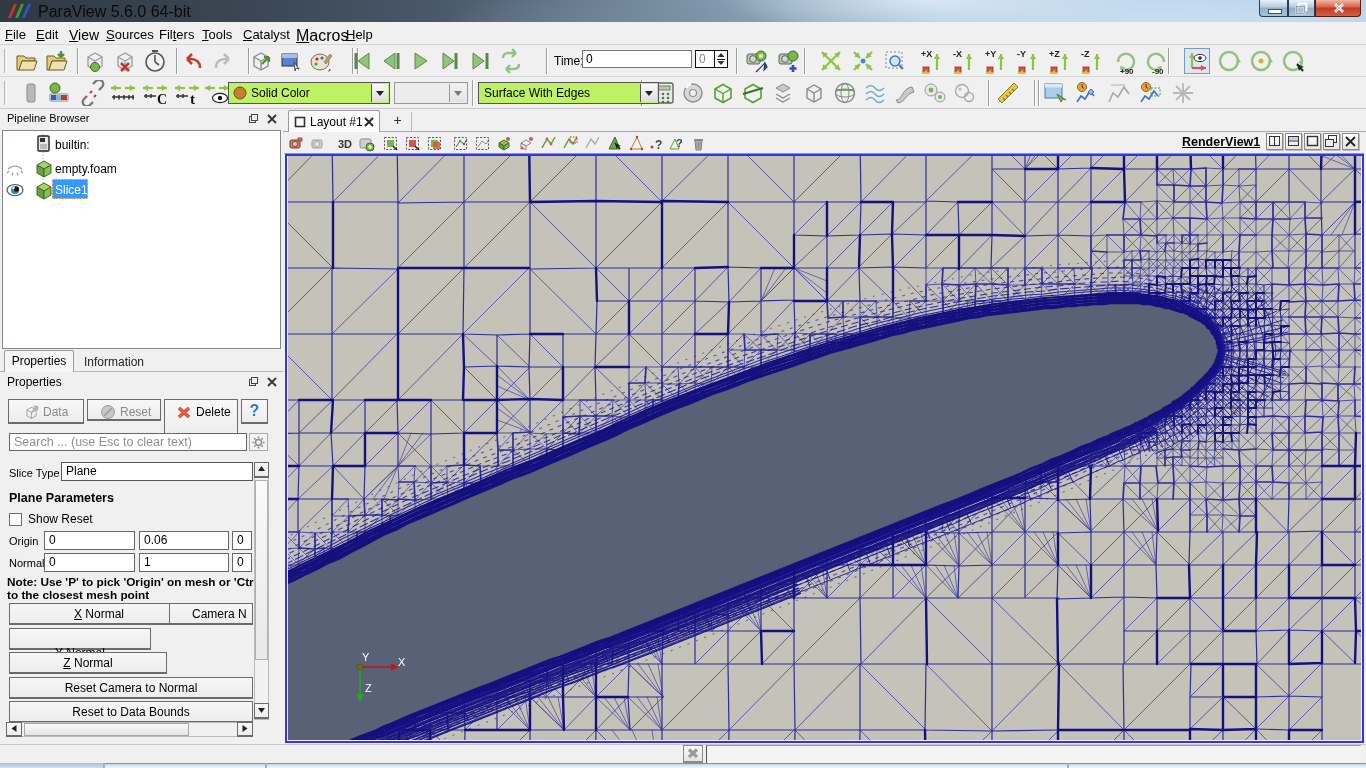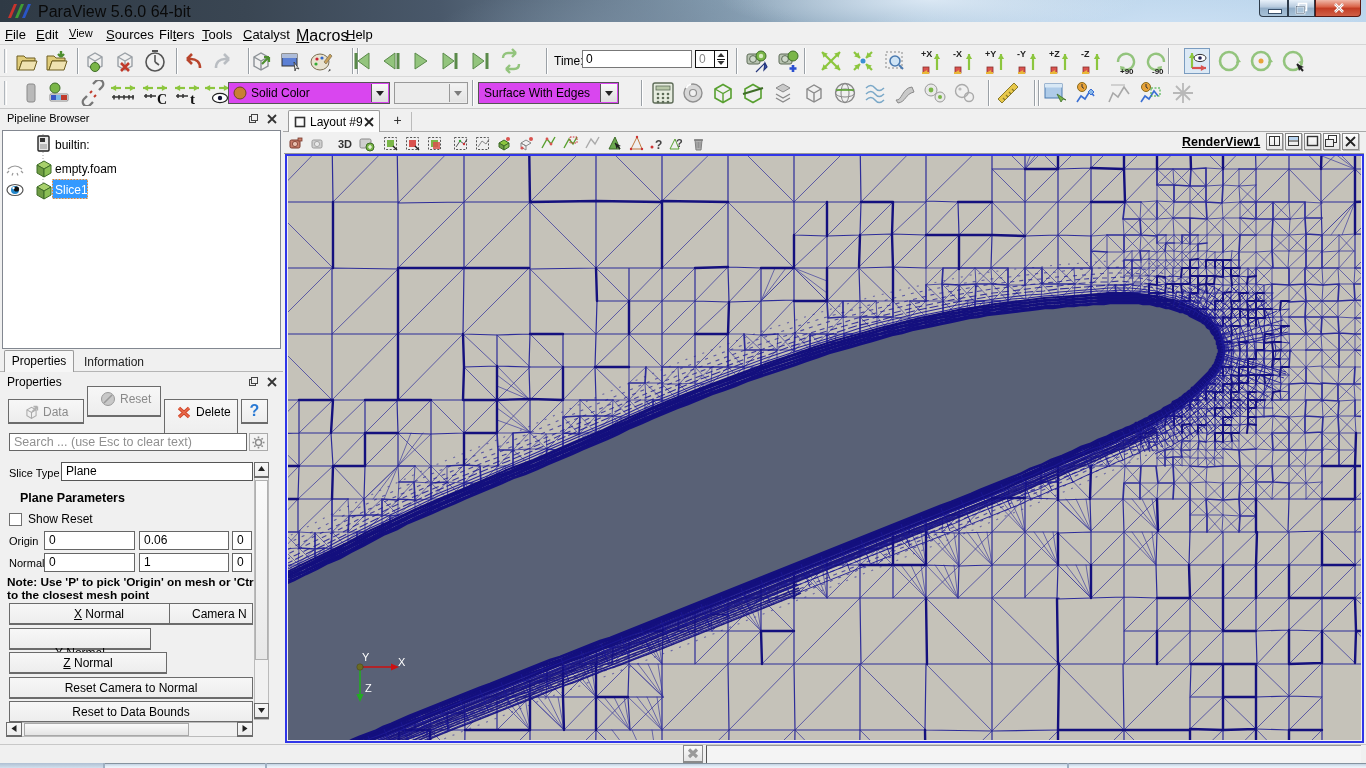--- a/index.html
+++ b/index.html
@@ -1,18 +1,18 @@
 <!DOCTYPE html>
 <html><head><meta charset="utf-8"><style>
 *{margin:0;padding:0;box-sizing:border-box}
 body{width:1366px;height:768px;overflow:hidden;font-family:"Liberation Sans",sans-serif;background:#f0f0f0;position:relative}
 .abs{position:absolute}
 .sep{position:absolute;width:2px;border-left:1px solid #9aa0a6;border-right:1px solid #fff;height:26px}
 .grip{position:absolute;width:3px;height:24px;border-left:1px solid #b0b6bc;border-right:1px solid #fff}
-.combo{position:absolute;background:#d946ef;border:1px solid #555;font-size:12px;color:#000}
+.combo{position:absolute;background:#bef264;border:1px solid #555;font-size:12px;color:#000}
 .combo .tx{position:absolute;left:5px;top:3px;white-space:nowrap}
 .drop{position:absolute;right:1px;top:1px;bottom:1px;width:17px;background:linear-gradient(#f8f8f8,#ddd);border-left:1px solid #555}
 .drop:after{content:"";position:absolute;left:4px;top:7px;border:4px solid transparent;border-top:5px solid #222}
 .btn{position:absolute;background:linear-gradient(#f7f7f7,#ededed);border:1px solid #6b6b6b;border-bottom-width:2px;font-size:12px;color:#000;text-align:center}
 .tb{position:absolute;left:0;width:1366px;background:#f0f0f0}
 u{text-decoration:underline}
 </style></head><body>
 <div class="abs" style="left:0;top:0;width:1366px;height:22px;background:
 radial-gradient(ellipse 260px 60px at 620px 28px, rgba(120,140,160,.55), rgba(120,140,160,0) 70%),
 radial-gradient(ellipse 300px 50px at 930px 0px, rgba(230,240,250,.8), rgba(230,240,250,0) 70%),
@@ -37,21 +37,21 @@
   </div>
 <div class="abs" style="left:1315px;top:0;width:46px;height:17px;background:linear-gradient(#f0b8a8,#d85f44 45%,#c23b22 50%,#d06048);border:1px solid #5a1812;border-top:none;border-radius:0 0 4px 0">
     <svg class="abs" style="left:16px;top:2px" width="14" height="13" viewBox="0 0 14 13">
       <path d="M3 2l8 8M11 2l-8 8" stroke="#fff" stroke-width="2.6"></path>
       <path d="M3 2l8 8M11 2l-8 8" stroke="#4a1410" stroke-width="0.6" opacity="0.5"></path>
     </svg>
   </div>
 <div class="tb" style="top:22px;height:23px;border-bottom:1px solid #d5d5d5">
 <span class="abs" style="left:5px;top:5px;font-size:13px"><u>F</u>ile</span>
 <span class="abs" style="left:36px;top:5px;font-size:13px"><u>E</u>dit</span>
-<span class="abs" style="left:69px;top:5px;font-size:11px"><u>V</u>iew</span>
+<span class="abs" style="left:69px;top:5px;font-size:14px"><u>V</u>iew</span>
 <span class="abs" style="left:106px;top:5px;font-size:13px"><u>S</u>ources</span>
 <span class="abs" style="left:159px;top:5px;font-size:13px">Fil<u>t</u>ers</span>
 <span class="abs" style="left:202px;top:5px;font-size:13px"><u>T</u>ools</span>
 <span class="abs" style="left:243px;top:5px;font-size:13px"><u>C</u>atalyst</span>
 <span class="abs" style="left:296px;top:5px;font-size:16px"><u>M</u>acros</span>
 <span class="abs" style="left:346px;top:5px;font-size:13px"><u>H</u>elp</span>
 </div>
 <div class="tb" style="top:45px;height:32px;border-bottom:1px solid #d8d8d8"></div>
 <div class="grip" style="left:4px;top:49px"></div>
 <div class="sep" style="left:77px;top:48px"></div>
@@ -407,21 +407,21 @@
 <div class="combo" style="left:228px;top:82px;width:162px;height:22px">
     <svg class="abs" style="left:4px;top:3px" width="14" height="14">
       <circle cx="7" cy="7" r="6" fill="#c87f33" stroke="#70461c"></circle>
     </svg>
     <span class="tx" style="left:22px">Solid Color</span>
     <div class="drop"></div>
   </div>
 <div class="combo" style="left:394px;top:82px;width:74px;height:22px;background:#ececec;border-color:#999">
     <div class="drop" style="opacity:.55"></div>
   </div>
-<div class="combo" style="left:478px;top:82px;width:141px;height:22px">
+<div class="combo" style="left:478px;top:82px;width:181px;height:22px">
     <span class="tx">Surface With Edges</span>
     <div class="drop"></div>
   </div>
 <div class="abs" style="left:0;top:109px;width:283px;height:659px;background:#f0f0f0"></div>
 <span class="abs" style="left:7px;top:112px;font-size:11px">Pipeline Browser</span>
 <svg class="abs" style="left:246px;top:113px" width="32" height="13" viewBox="0 0 32 13">
     <rect x="3.5" y="3.5" width="6" height="6" fill="none" stroke="#444"></rect>
     <rect x="5.5" y="1.5" width="6" height="6" fill="#f0f0f0" stroke="#444"></rect>
     <path d="M22 2l8 8M30 2l-8 8" stroke="#333" stroke-width="1.8"></path>
   </svg>
@@ -461,21 +461,21 @@
     <path d="M22 2l8 8M30 2l-8 8" stroke="#333" stroke-width="1.8"></path>
   </svg>
 <div class="btn" style="left:8px;top:399px;width:76px;height:25px;color:#8a8a8a">
     <svg class="abs" style="left:14px;top:4px" width="17" height="17" viewBox="0 0 26 26">
       <path d="M6 9l7-4 7 4v9l-7 4-7-4z" fill="none" stroke="#aaa" stroke-width="1.6"></path>
       <path d="M6 9l7 4 7-4M13 13v9" fill="none" stroke="#aaa" stroke-width="1.6"></path>
       <path d="M14 12l8-8m0 0h-6m6 0v6" stroke="#b0b0b0" stroke-width="2.4" fill="none"></path>
     </svg>
     <span class="abs" style="left:34px;top:5px">Data</span>
   </div>
-<div class="btn" style="left:87px;top:386px;width:74px;height:31px;color:#8a8a8a">
+<div class="btn" style="left:87px;top:399px;width:74px;height:22px;color:#8a8a8a">
     <svg class="abs" style="left:12px;top:4px" width="16" height="16" viewBox="0 0 16 16">
       <circle cx="8" cy="8" r="6.5" fill="#c8c8c8" stroke="#9a9a9a"></circle>
       <path d="M4 12L12 4" stroke="#9a9a9a" stroke-width="1.6"></path>
     </svg>
     <span class="abs" style="left:32px;top:5px">Reset</span>
   </div>
 <div class="btn" style="left:164px;top:399px;width:74px;height:41px">
     <svg class="abs" style="left:11px;top:4px" width="17" height="17" viewBox="0 0 17 17">
       <path d="M3 4l10 9M13 4L3 13" stroke="#d04428" stroke-width="3.4"></path>
       <path d="M3 4l10 9M13 4L3 13" stroke="#e86a4a" stroke-width="1.6"></path>
@@ -492,21 +492,21 @@
         <line x1="7.50334457218508" y1="11.699998668313706" x2="7.504777960264399" y2="13.499998097591007"></line>
         <line x1="4.533701091755978" y1="10.473393816323416" x2="3.2624301310799684" y2="11.747705451890592"></line>
         <line x1="3.3000053267443343" y1="7.506689142249245" x2="1.5000076096347632" y2="7.509555917498921"></line>
         <line x1="4.524244983392454" y1="4.536069825192397" x2="3.2489214048463637" y2="3.2658140359891394"></line>
         <line x1="7.489966291928417" y1="3.300011985171585" x2="7.485666131326311" y2="1.5000171216736922"></line>
         <line x1="10.461559561835376" y1="4.521885670142689" x2="11.730799374050537" y2="3.2455509573466994"></line>
       </g>
     </svg></div>
 <span class="abs" style="left:9px;top:467px;font-size:11px">Slice Type</span>
 <div class="abs" style="left:61px;top:462px;width:192px;height:19px;background:#fff;border:1px solid #555;font-size:12px;padding:1px 4px">Plane</div>
-<span class="abs" style="left:20px;top:491px;font-size:12.5px;font-weight:bold">Plane Parameters</span>
+<span class="abs" style="left:9px;top:491px;font-size:12.5px;font-weight:bold">Plane Parameters</span>
 <div class="abs" style="left:9px;top:513px;width:13px;height:13px;background:#fff;border:1px solid #707070"></div>
 <span class="abs" style="left:28px;top:512px;font-size:12px">Show Reset</span>
 <span class="abs" style="left:9px;top:535px;font-size:11px">Origin</span>
 <div class="abs" style="left:44px;top:531px;width:91px;height:19px;background:#fff;border:1px solid #666;font-size:12px;padding:1px 4px;overflow:hidden">0</div>
 <div class="abs" style="left:139px;top:531px;width:90px;height:19px;background:#fff;border:1px solid #666;font-size:12px;padding:1px 4px;overflow:hidden">0.06</div>
 <div class="abs" style="left:232px;top:531px;width:20px;height:19px;background:#fff;border:1px solid #666;font-size:12px;padding:1px 4px;overflow:hidden">0</div>
 <span class="abs" style="left:9px;top:557px;font-size:11px">Normal</span>
 <div class="abs" style="left:44px;top:553px;width:91px;height:19px;background:#fff;border:1px solid #666;font-size:12px;padding:1px 4px;overflow:hidden">0</div>
 <div class="abs" style="left:139px;top:553px;width:90px;height:19px;background:#fff;border:1px solid #666;font-size:12px;padding:1px 4px;overflow:hidden">1</div>
 <div class="abs" style="left:232px;top:553px;width:20px;height:19px;background:#fff;border:1px solid #666;font-size:12px;padding:1px 4px;overflow:hidden">0</div>
@@ -531,21 +531,21 @@
     </svg></div>
 <div class="btn" style="left:237px;top:722px;width:16px;height:15px"><svg width="12" height="11">
       <path d="M8.5 5.5L3.5 2v7z" fill="#222"></path>
     </svg></div>
 <div class="abs" style="left:24px;top:723px;width:165px;height:13px;background:linear-gradient(#fafafa,#e4e4e4);border:1px solid #a8a8a8"></div>
 <div class="abs" style="left:283px;top:109px;width:1083px;height:23px;background:#f0f0f0;border-bottom:1px solid #a8a8a8"></div>
 <div class="abs" style="left:288px;top:110px;width:92px;height:22px;background:#fcfcfc;border:1px solid #9a9a9a;border-bottom:none;border-radius:2px 2px 0 0">
 <svg class="abs" style="left:5px;top:5px" width="12" height="12">
       <rect x="1.5" y="1.5" width="9" height="9" fill="none" stroke="#333" stroke-width="1.6"></rect>
     </svg>
-<span class="abs" style="left:21px;top:4px;font-size:12px">Layout #9</span>
+<span class="abs" style="left:21px;top:4px;font-size:12px">Layout #1</span>
 <svg class="abs" style="left:74px;top:5px" width="12" height="12">
       <path d="M2 2l8 8M10 2l-8 8" stroke="#222" stroke-width="1.8"></path>
     </svg>
   </div>
 <div class="abs" style="left:384px;top:112px;width:28px;height:20px;border-right:1px solid #bbb;text-align:center;font-size:14px;color:#333">+</div>
 <div class="abs" style="left:283px;top:132px;width:1083px;height:21px;background:#f0f0f0"></div>
 <svg style="position:absolute;left:288px;top:135px" width="17" height="17" viewBox="0 0 17 17">
     <rect x="2" y="5" width="10" height="8" rx="1.5" fill="#c87d6a" stroke="#7a3a2c"></rect>
     <circle cx="7" cy="9" r="2.6" fill="#e8c0b0" stroke="#7a3a2c" stroke-width="0.8"></circle>
     <rect x="10" y="3" width="4" height="3" fill="#c87d6a" stroke="#7a3a2c" stroke-width="0.8"></rect>

